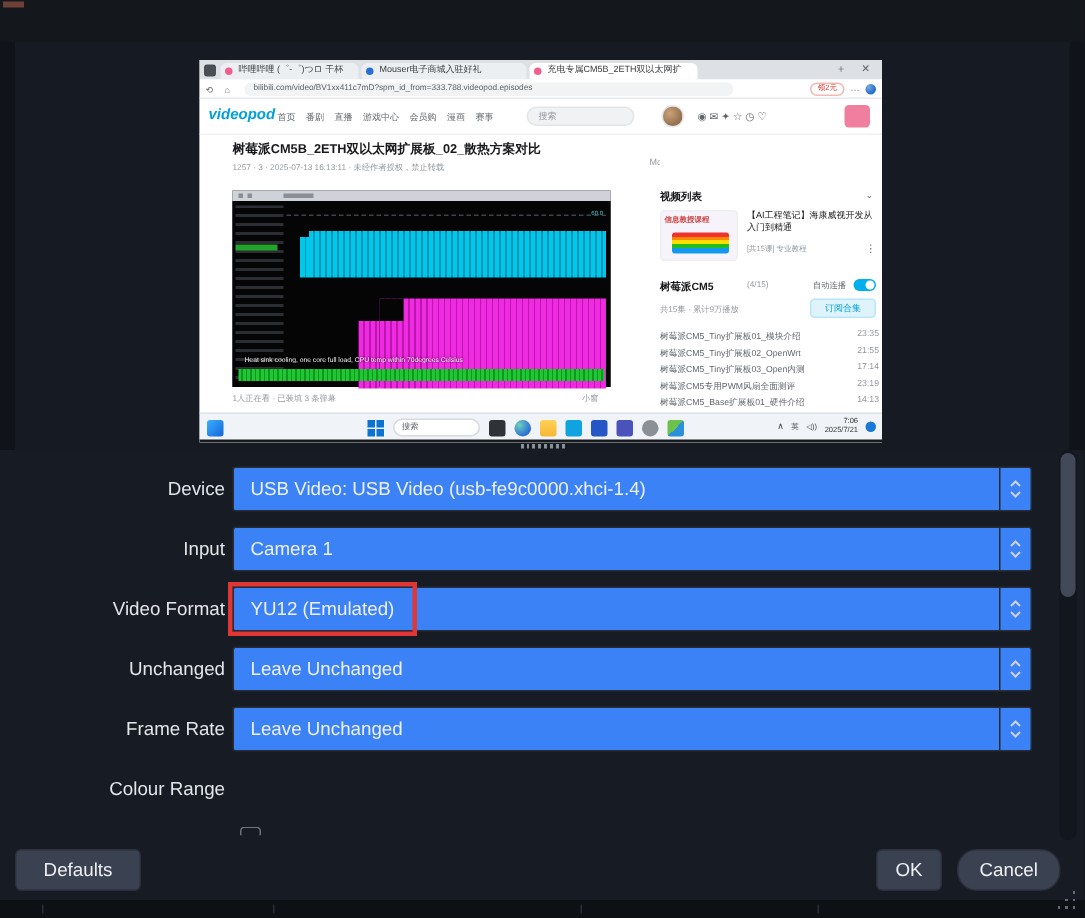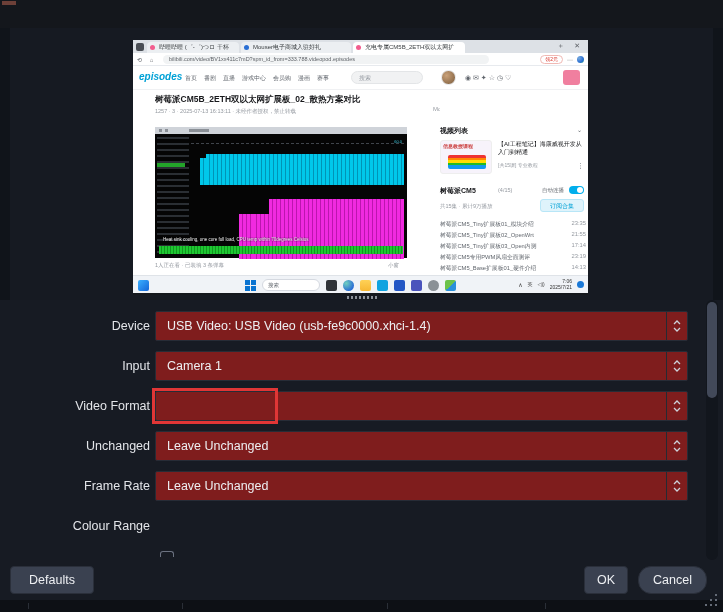--- a/index.html
+++ b/index.html
@@ -122,21 +122,21 @@
   .preview-endstrip { top:253px; left:0; width:455px; height:2px; background:#15181d; }
 
   
   .splitter { top:296px; left:347px; width:30px; height:3px;
      background:repeating-linear-gradient(90deg,#8a9098 0 2px, transparent 2px 4px); }
 
   
   .form-area { top:300px; left:0; width:723px; height:260px; background:#171b23; }
   .frow { position:absolute; left:0; width:723px; height:30px; }
   .flabel { position:absolute; left:0; top:0; width:150px; height:30px; line-height:30px; text-align:right; color:#e3e5e9; font-size:12.5px; }
-  .combo { position:absolute; left:155px; top:0; width:533px; height:30px; background:#7f1d1d; border:1px solid #272c36; border-radius:2px; }
+  .combo { position:absolute; left:155px; top:0; width:533px; height:30px; background:#3b82f6; border:1px solid #272c36; border-radius:2px; }
   .combo-text { position:absolute; left:11px; top:0; height:28px; line-height:28px; color:#edeff2; font-size:12.5px; white-space:nowrap; overflow:hidden; max-width:480px; }
   .spinner { position:absolute; right:0; top:0; width:21px; height:28px; border-left:1px solid #252a33; display:flex; flex-direction:column; align-items:center; justify-content:center; gap:2px; }
   .redbox { left:152px; top:88px; width:126px; height:36px; border:3px solid #e03636; z-index:5; }
   .scrollbar-track { top:0; right:5px; width:12px; height:260px; background:#12161d; border-radius:6px; }
   .scrollbar-handle { position:absolute; left:1px; top:2px; width:10px; height:96px; background:#424959; border-radius:5px; }
   .partial-checkbox { left:160px; top:251px; width:14px; height:6px; border:1px solid #6b7280; border-bottom:none; border-radius:3px 3px 0 0; }
 
   
   .bottom-bar { top:560px; left:0; width:723px; height:40px; background:#171b23; }
   .btn { position:absolute; top:6px; height:28px; background:#3a4150; border:1px solid #2a2f3a; border-radius:4px; color:#eef0f3; font-size:12.5px; text-align:center; line-height:26px; }
@@ -191,21 +191,21 @@
         <div class="nav-glyphs">⟲ ⌂</div>
         <div class="urlpill">bilibili.com/video/BV1xx411c7mD?spm_id_from=333.788.videopod.episodes</div>
         <div class="addr-right">
           <span class="loginpill">领2元</span>
           <span class="dots3">⋯</span>
           <span class="edge-logo"></span>
         </div>
       </div>
 
       <div class="abs biliheader">
-        <div class="bililogo">episodes</div>
+        <div class="bililogo">videopod</div>
         <div class="bilinav">
           <span>首页</span>
           <span>番剧</span>
           <span>直播</span>
           <span>游戏中心</span>
           <span>会员购</span>
           <span>漫画</span>
           <span>赛事</span>
         </div>
         <div class="bilisearch">搜索</div>
@@ -355,20 +355,21 @@
           <svg width="8" height="5" viewBox="0 0 8 5">
               <polyline points="1,1 4,4 7,1" fill="none" stroke="#cdd2da" stroke-width="1.3"></polyline>
             </svg>
         </div>
       </div>
     </div>
 
     <div class="frow" style="top:91px">
       <div class="flabel">Video Format</div>
       <div class="combo">
+        <div class="combo-text">YU12 (Emulated)</div>
         <div class="spinner">
           <svg width="8" height="5" viewBox="0 0 8 5">
               <polyline points="1,4 4,1 7,4" fill="none" stroke="#cdd2da" stroke-width="1.3"></polyline>
             </svg>
           <svg width="8" height="5" viewBox="0 0 8 5">
               <polyline points="1,1 4,4 7,1" fill="none" stroke="#cdd2da" stroke-width="1.3"></polyline>
             </svg>
         </div>
       </div>
     </div>

